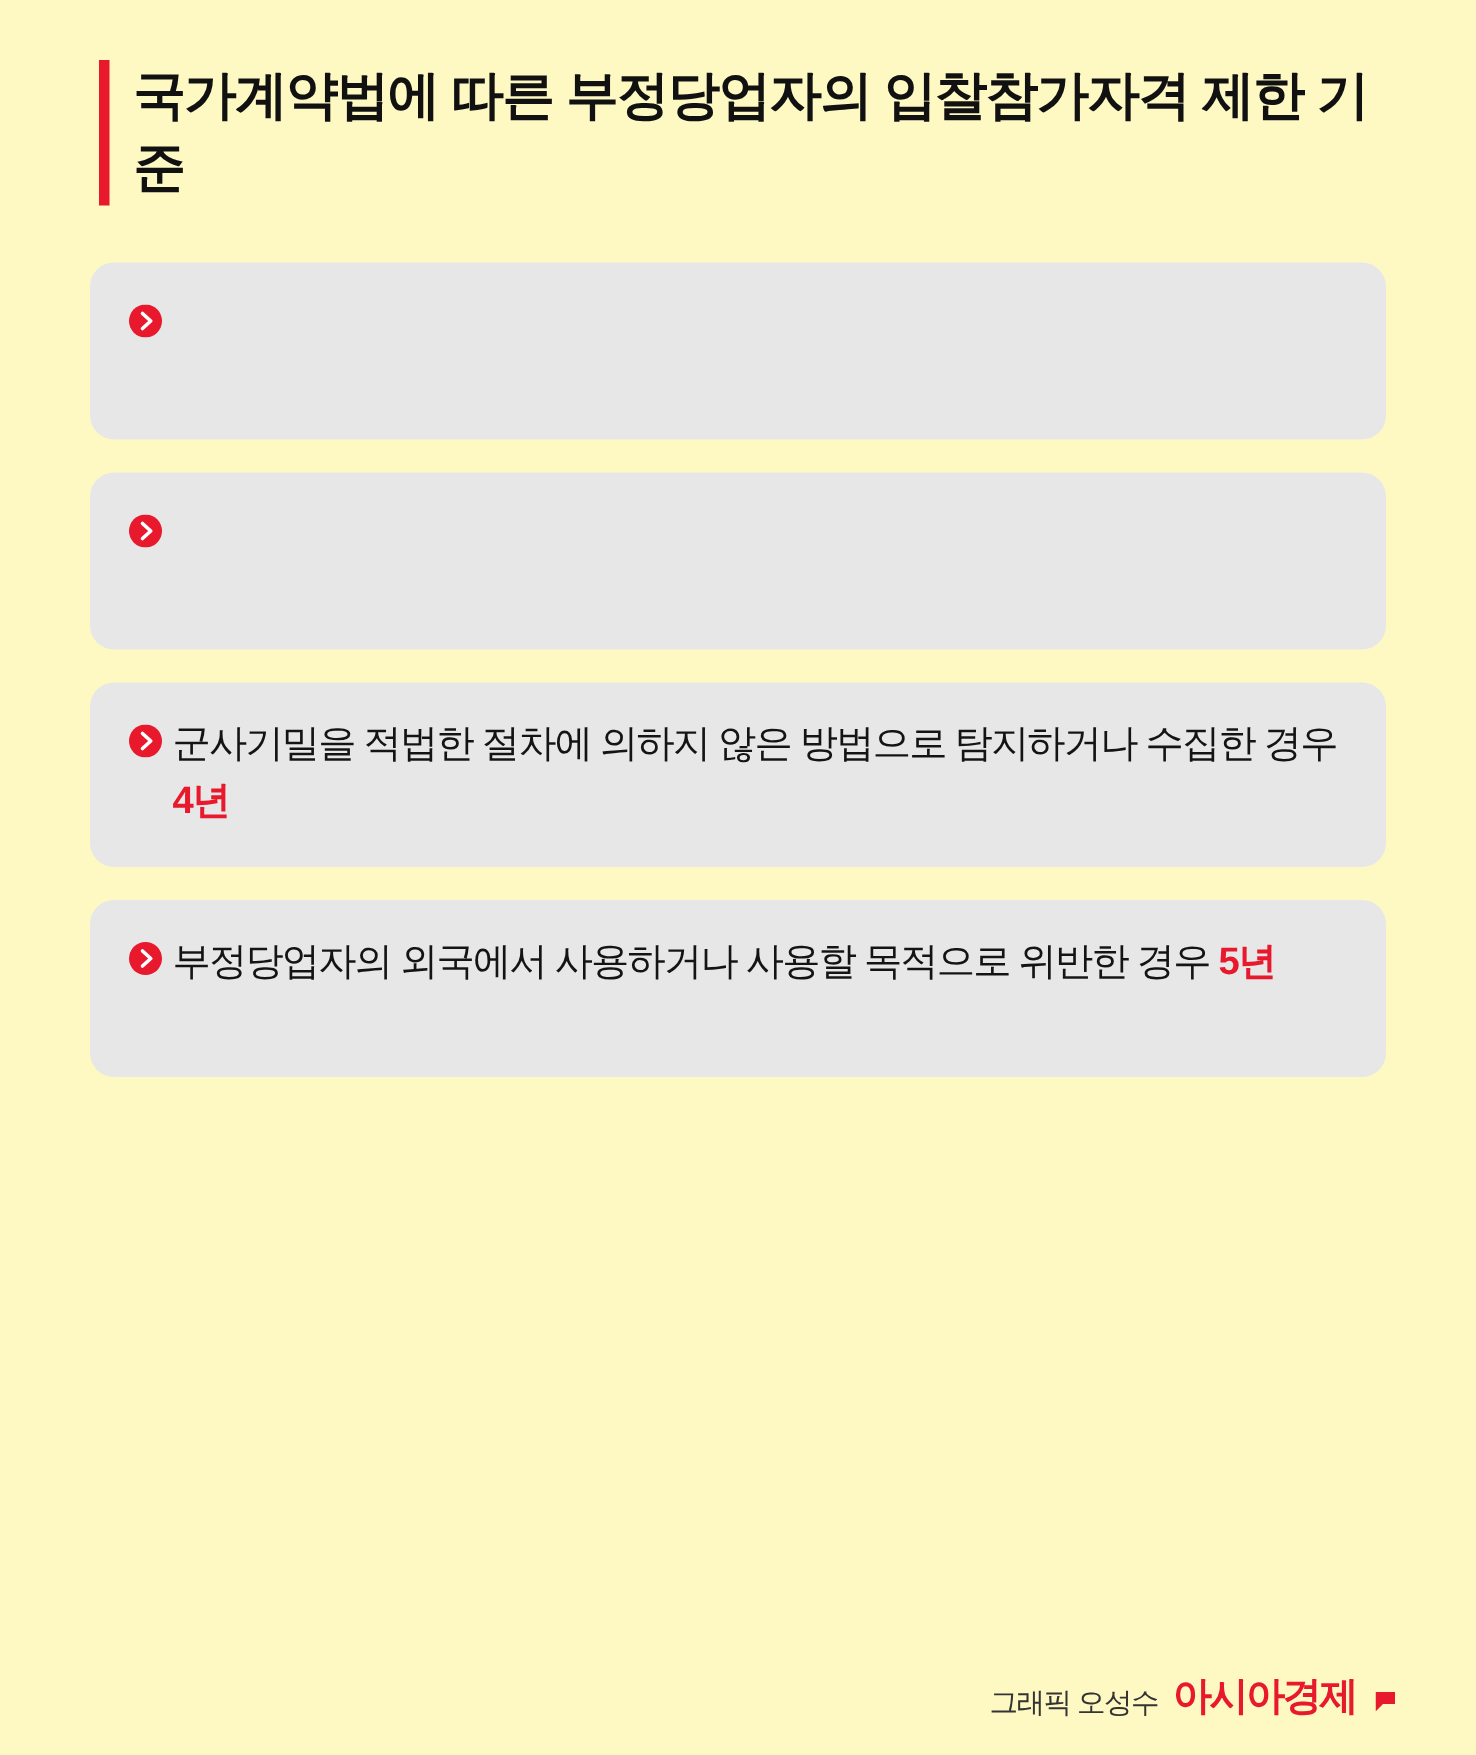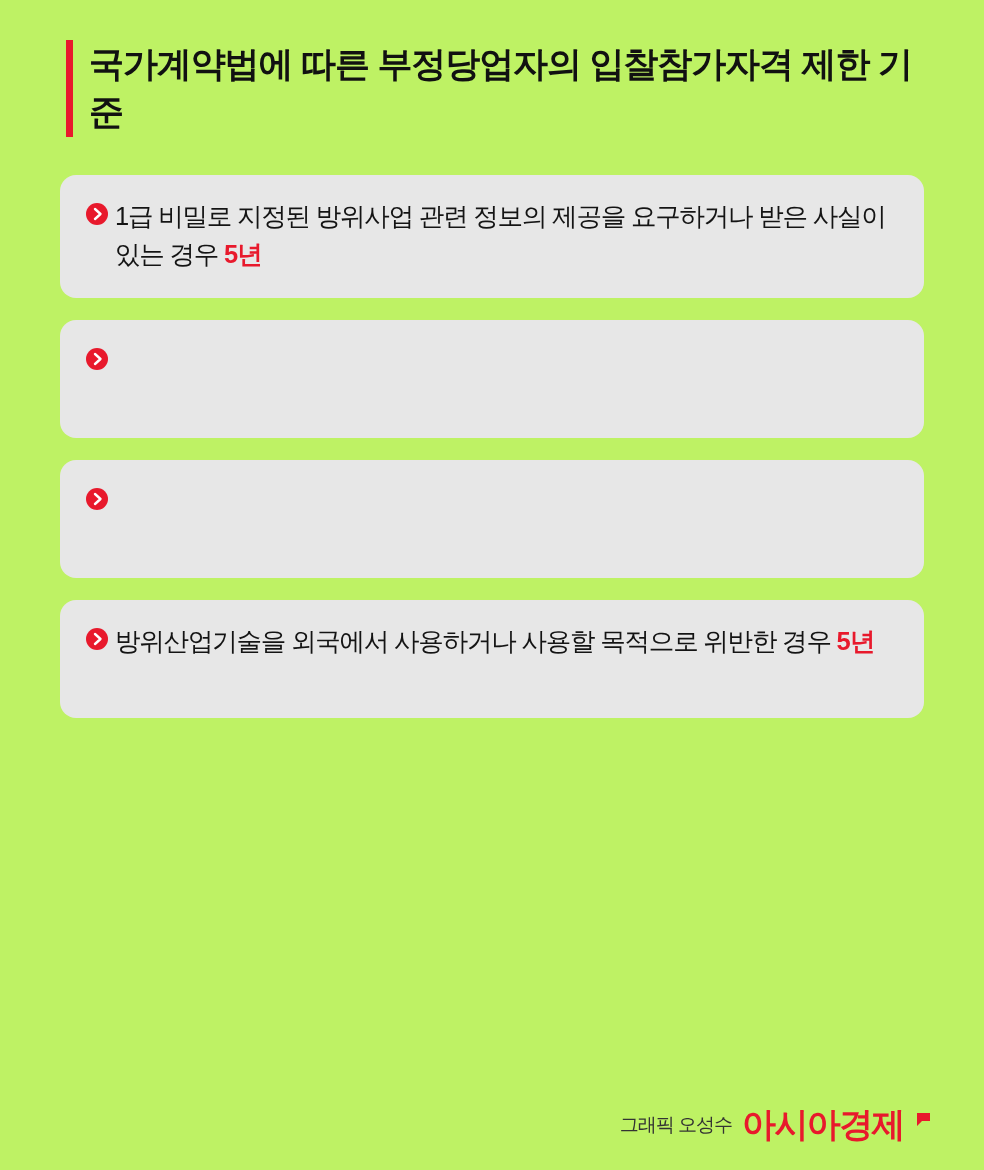--- a/index.html
+++ b/index.html
@@ -11,21 +11,21 @@
     width: 984px;
     height: 1170px;
     font-family: "Liberation Sans", sans-serif;
     color: #1a1a1a;
     overflow: hidden;
   }
   .page {
     position: relative;
     width: 984px;
     height: 1170px;
-    background: #bef264;
+    background: #fef9c3;
     box-sizing: border-box;
     padding: 36px 48px 0 48px;
   }
 
   
   .title-wrap {
     display: flex;
     align-items: flex-start;
     margin: 0 0 0 18px;
     padding-top: 4px;
@@ -84,31 +84,31 @@
     font-weight: bold;
     letter-spacing: -0.8px;
   }
 
   
   .footer {
     position: absolute;
     right: 54px;
     bottom: 22px;
     display: flex;
-    align-items: center;
+    align-items: flex-end;
     gap: 10px;
   }
   .credit {
     font-size: 19px;
     color: #333;
     letter-spacing: -1px;
     font-weight: 500;
   }
   .brand {
-    font-size: 34px;
+    font-size: 26px;
     font-weight: bold;
     color: #e8192c;
     letter-spacing: -1.6px;
   }
   .brand-mark {
     display: inline-block;
     width: 13px;
     height: 13px;
     margin-left: 3px;
     position: relative;
@@ -127,51 +127,51 @@
 
   <div class="list">
 
     <div class="card">
       <span class="bullet">
         <svg width="22" height="22" viewBox="0 0 22 22">
             <circle cx="11" cy="11" r="11" fill="#e8192c"></circle>
             <path d="M9 6 L14.5 11 L9 16" fill="none" stroke="#ffffff" stroke-width="2.4" stroke-linecap="round" stroke-linejoin="round"></path>
           </svg>
       </span>
-      <div class="card-text"><span>1급 비밀로 지정된 방위사업 관련 정보의 제공을 요구하거나 받은 사실이 있는 경우 </span><span class="term">5년</span></div>
     </div>
 
 
     <div class="card">
       <span class="bullet">
         <svg width="22" height="22" viewBox="0 0 22 22">
             <circle cx="11" cy="11" r="11" fill="#e8192c"></circle>
             <path d="M9 6 L14.5 11 L9 16" fill="none" stroke="#ffffff" stroke-width="2.4" stroke-linecap="round" stroke-linejoin="round"></path>
           </svg>
       </span>
     </div>
 
 
     <div class="card">
       <span class="bullet">
         <svg width="22" height="22" viewBox="0 0 22 22">
             <circle cx="11" cy="11" r="11" fill="#e8192c"></circle>
             <path d="M9 6 L14.5 11 L9 16" fill="none" stroke="#ffffff" stroke-width="2.4" stroke-linecap="round" stroke-linejoin="round"></path>
           </svg>
       </span>
+      <div class="card-text"><span>군사기밀을 적법한 절차에 의하지 않은 방법으로 탐지하거나 수집한 경우 </span><span class="term">4년</span></div>
     </div>
 
     <div class="card">
       <span class="bullet">
         <svg width="22" height="22" viewBox="0 0 22 22">
             <circle cx="11" cy="11" r="11" fill="#e8192c"></circle>
             <path d="M9 6 L14.5 11 L9 16" fill="none" stroke="#ffffff" stroke-width="2.4" stroke-linecap="round" stroke-linejoin="round"></path>
           </svg>
       </span>
-      <div class="card-text"><span>방위산업기술을 외국에서 사용하거나 사용할 목적으로 위반한 경우 </span><span class="term">5년</span></div>
+      <div class="card-text"><span>부정당업자의 외국에서 사용하거나 사용할 목적으로 위반한 경우 </span><span class="term">5년</span></div>
     </div>
 
   </div>
 
   <div class="footer">
     <span class="credit">그래픽 오성수</span>
     <span class="brand">아시아경제</span>
     <span class="brand-mark">
       <svg width="13" height="13" viewBox="0 0 13 13">
           <path d="M0 0 H13 V8 H5 L0 13 Z" fill="#e8192c"></path>

